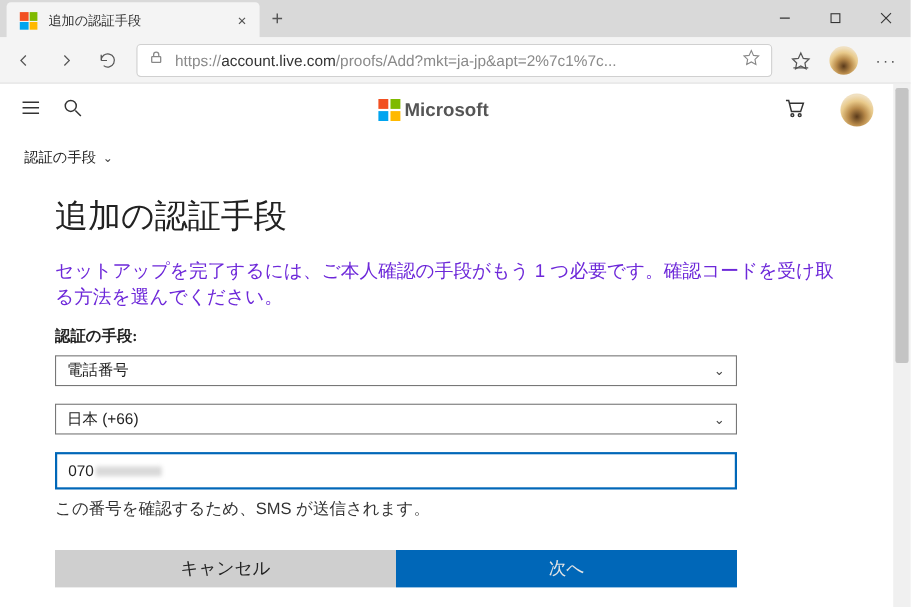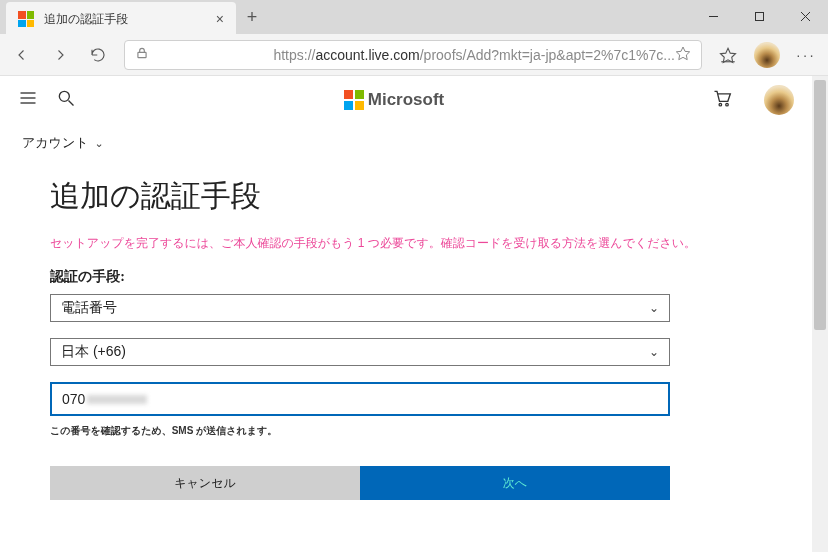--- a/index.html
+++ b/index.html
@@ -17,21 +17,21 @@
 .tab-close { font-size: 14px; color: #555; cursor: pointer; }
 .newtab { width: 32px; height: 34px; display:flex; align-items:center; justify-content:center; color:#555; font-size:18px; }
 .win-controls { margin-left: auto; display: flex; }
 .win-btn { width: 46px; height: 32px; display:flex; align-items:center; justify-content:center; color:#333; font-size:12px; }
 .win-btn svg { width: 11px; height: 11px; }
 
 
 .addrbar { height: 42px; background: #f4f4f4; display:flex; align-items:center; padding: 0 10px; gap: 14px; border-bottom: 1px solid #e2e2e2; }
 .addr-btn { width: 24px; height: 24px; display:flex; align-items:center; justify-content:center; color:#555; }
 .addr-btn svg { width: 18px; height: 18px; stroke: currentColor; fill: none; stroke-width: 1.5; }
-.url-box { flex: 1; height: 30px; background: #fff; border: 1px solid #d0d0d0; border-radius: 4px; display:flex; align-items:center; padding: 0 10px; gap: 0; text-align: right; }
+.url-box { flex: 1; height: 30px; background: #fff; border: 1px solid #d0d0d0; border-radius: 4px; display:flex; align-items:center; padding: 0 10px; gap: 10px; }
 .lock { color:#777; }
 .url-text { flex:1; font-size: 14px; color: #8a8a8a; white-space: nowrap; overflow:hidden; text-overflow: ellipsis; }
 .url-text .host { color:#333; }
 .star { color:#777; }
 .avatar-small { width: 26px; height: 26px; border-radius: 50%; background: radial-gradient(circle at 50% 70%, #5a3a1a 0%, #b88a4a 30%, #e8c98a 55%, #f0e0c0 75%); }
 .dots { letter-spacing: 2px; color:#555; font-size: 14px; }
 
 
 .viewport { display:flex; height: calc(552px - 34px - 42px); }
 .page { flex:1; overflow:hidden; }
@@ -51,31 +51,31 @@
 .ms-brand-text { font-size: 17px; font-weight:600; color:#555; }
 .avatar-ms { width:30px; height:30px; border-radius:50%; background: radial-gradient(circle at 50% 70%, #5a3a1a 0%, #b88a4a 30%, #e8c98a 55%, #f0e0c0 75%); margin-left: 14px; }
 
 
 .crumb { padding: 10px 22px 0; font-size: 13px; color:#222; display:flex; align-items:center; gap:6px; }
 .crumb .chev { font-size: 11px; color:#444; }
 
 
 .content { padding: 24px 50px 0; }
 h1.page-title { font-size: 30px; font-weight: 400; color:#222; margin-bottom: 18px; }
-.instr { font-size: 12px; color:#ec4899; margin-bottom: 16px; }
+.instr { font-size: 17px; color:#6d28d9; margin-bottom: 16px; }
 .lbl { font-size: 14px; font-weight: bold; color:#222; margin-bottom: 8px; font-family: Liberation Serif, serif; }
 .select-like { width: 620px; height: 28px; border:1px solid #777; display:flex; align-items:center; padding:0 10px; font-size:14px; color:#222; background:#fff; margin-bottom: 16px; position:relative; }
 .select-like .chev-d { margin-left:auto; font-size:12px; color:#444; }
 .phone-input { width: 620px; height: 34px; border:2px solid #0067b8; padding:0 10px; font-size:14px; color:#222; margin-bottom: 8px; display:flex; align-items:center; }
 .phone-input .masked { display:inline-block; width: 60px; height: 9px; background:#d9d9d9; filter: blur(2px); margin-left: 2px; }
-.note { font-size: 10px; color:#333; margin-bottom: 28px; font-weight: bold; }
+.note { font-size: 15px; color:#333; margin-bottom: 28px; }
 .btn-row { display:flex; width: 620px; }
-.btn { flex:1; height: 34px; display:flex; align-items:center; justify-content:center; font-size: 12px; cursor:pointer; border:none; }
+.btn { flex:1; height: 34px; display:flex; align-items:center; justify-content:center; font-size: 16px; cursor:pointer; border:none; }
 .btn-cancel { background:#cfcfcf; color:#222; }
-.btn-next { background:#0067b8; color:#5eead4; }
+.btn-next { background:#0067b8; color:#e5e5e5; }
 </style>
 </head>
 <body>
 
 <div class="titlebar">
   <div class="tab">
     <span class="favicon">
         <span></span>
         <span></span>
         <span></span>
@@ -165,21 +165,21 @@
       </div>
       <div class="cart-ico"><svg viewBox="0 0 24 24">
             <path d="M3 4h3l3 12h10l3-9H7"></path>
             <circle cx="10" cy="20" r="1.5"></circle>
             <circle cx="18" cy="20" r="1.5"></circle>
           </svg></div>
       <div class="avatar-ms"></div>
     </div>
 
     <div class="crumb">
-      <span>アカウント</span>
+      <span>認証の手段</span>
       <span class="chev">⌄</span>
     </div>
 
     <div class="content">
       <h1 class="page-title">追加の認証手段</h1>
       <p class="instr">セットアップを完了するには、ご本人確認の手段がもう 1 つ必要です。確認コードを受け取る方法を選んでください。</p>
       <div class="lbl">認証の手段:</div>
 
       <div class="select-like">
         <span>電話番号</span>

